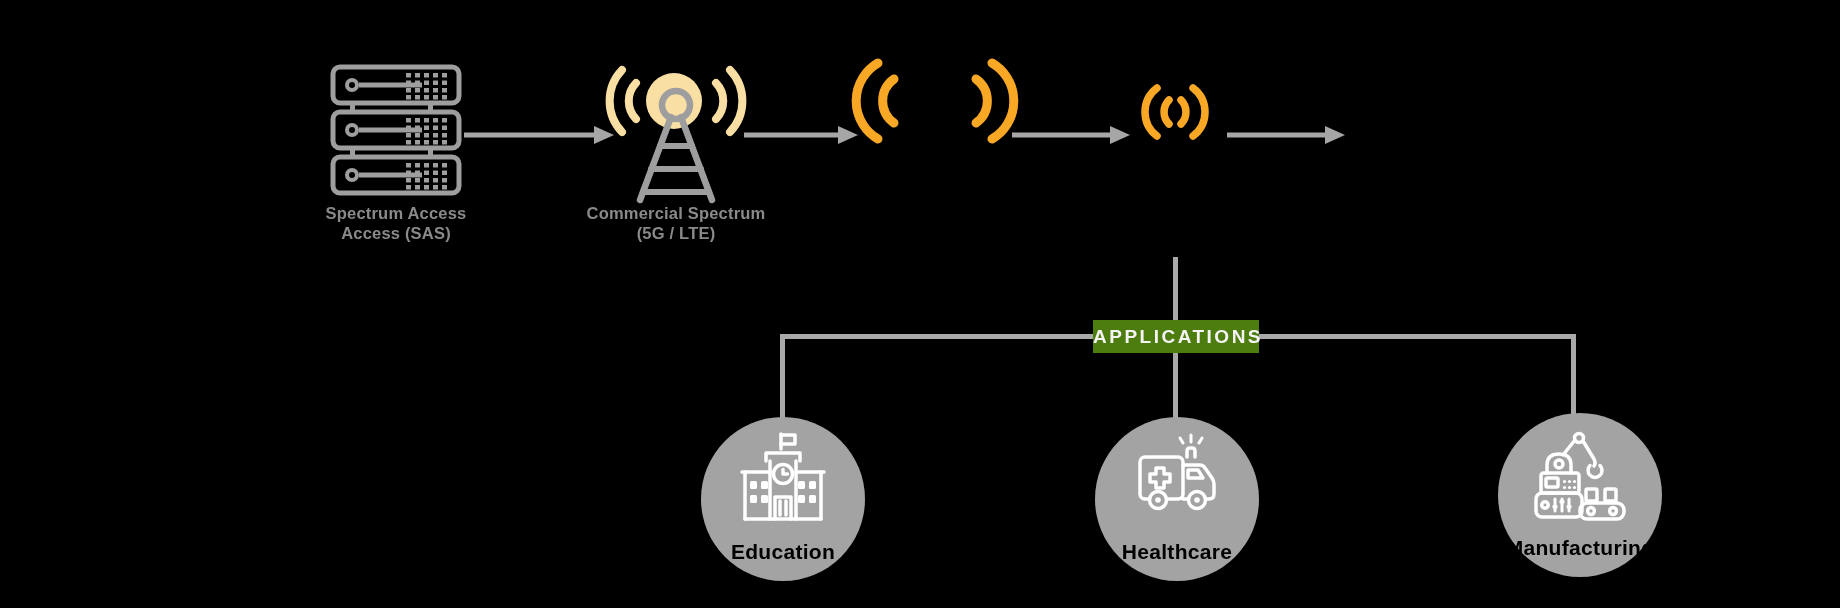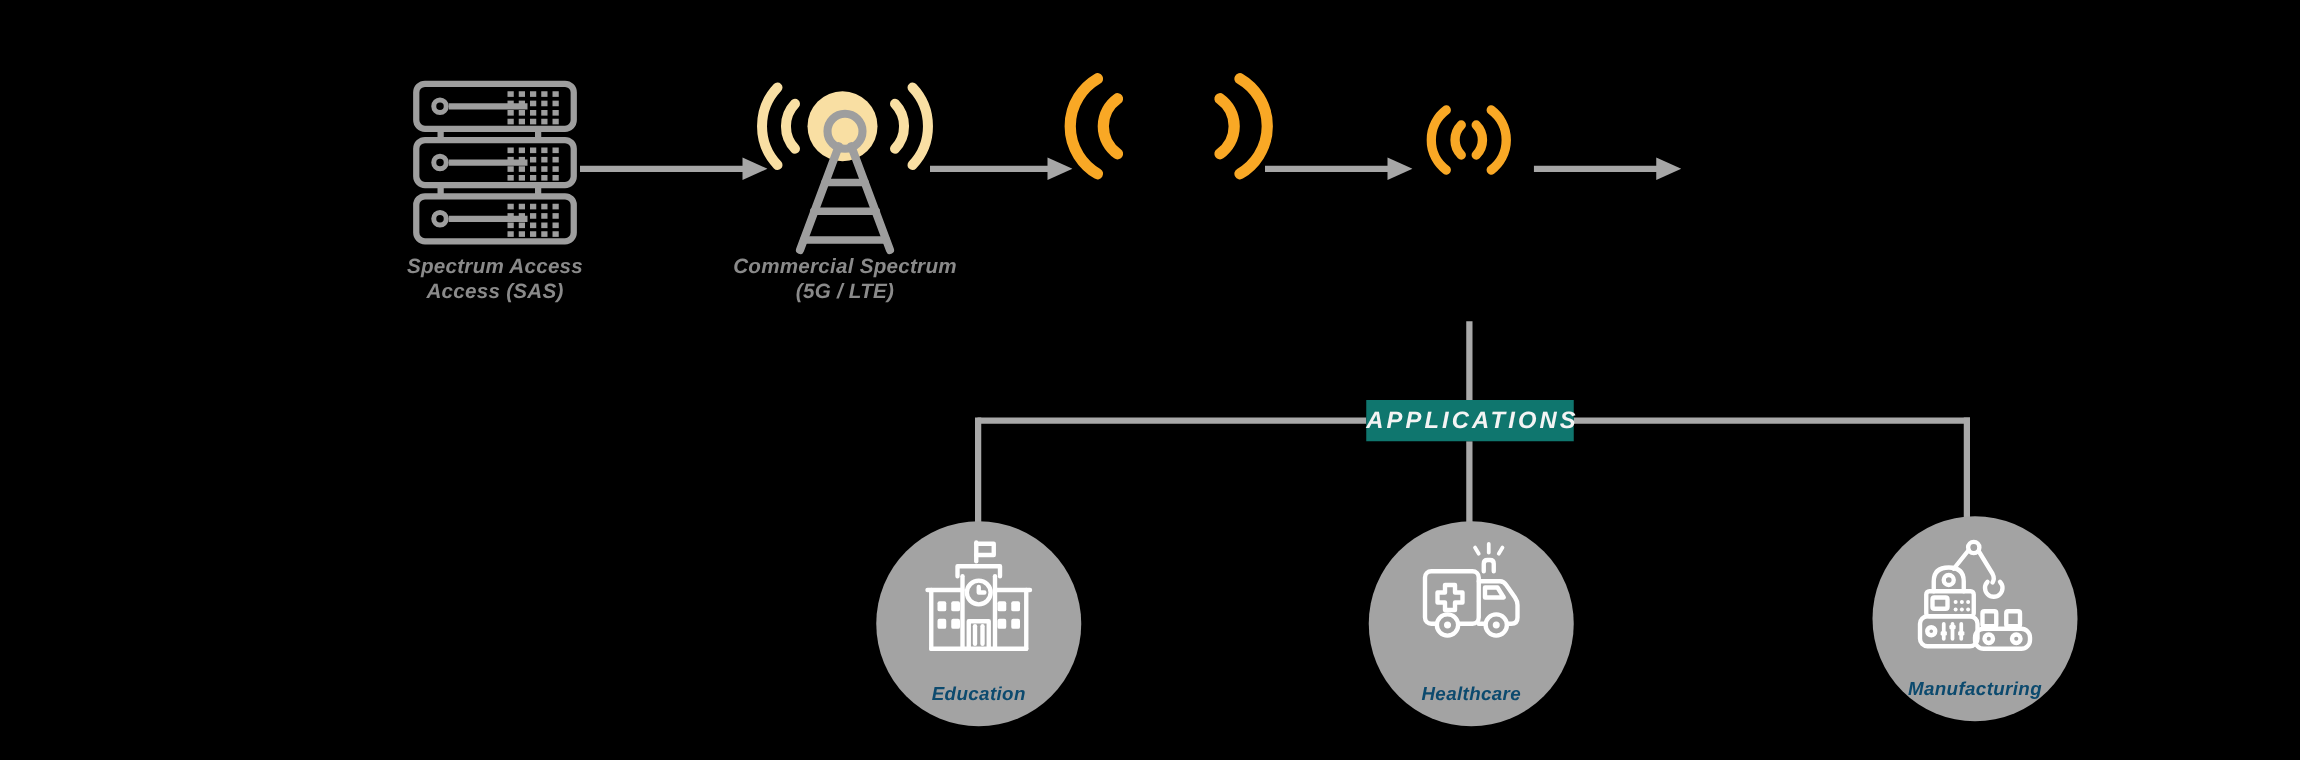--- a/index.html
+++ b/index.html
@@ -1,38 +1,38 @@
 <!DOCTYPE html>
 <html><head>
 <meta charset="utf-8">
 <style>
   html,body{margin:0;padding:0;background:#000;}
   .canvas{
     position:relative;width:1840px;height:608px;background:#000000;
-    font-family:"Liberation Sans","DejaVu Sans",sans-serif;overflow:hidden;font-style:italic;
+    font-family:"Liberation Sans","DejaVu Sans",sans-serif;overflow:hidden;
   }
   .abs{position:absolute;}
   .node-label{
     position:absolute;text-align:center;color:#8A8A8A;
     font-size:16.5px;font-weight:700;line-height:1.2;letter-spacing:.2px;
   }
   .connector{position:absolute;background:#A9A9A9;}
   .apps-box{
     position:absolute;left:1093px;top:320px;width:166px;height:33px;
-    background:#0f766e;color:#F4F4F4;font-size:19px;font-weight:600;
+    background:#4d7c0f;color:#F4F4F4;font-size:19px;font-weight:600;
     letter-spacing:2.5px;text-align:center;line-height:33px;
   }
   .app-circle{
     position:absolute;width:164px;height:164px;border-radius:50%;
     background:#A3A3A3;
   }
   .app-circle .icon-wrap{position:absolute;left:0;top:14px;width:164px;text-align:center;}
   .app-label{
     position:absolute;left:0;bottom:17px;width:164px;text-align:center;
-    color:#0c4a6e;font-size:15px;font-weight:700;letter-spacing:.3px;
+    color:#000000;font-size:21px;font-weight:700;letter-spacing:.3px;
   }
   svg{display:block;}
 </style>
 </head>
 <body>
 
 <div class="canvas">
 
   <svg class="abs" style="left:330px;top:64px;" width="132" height="132" viewBox="0 0 132 132">
     <defs>

